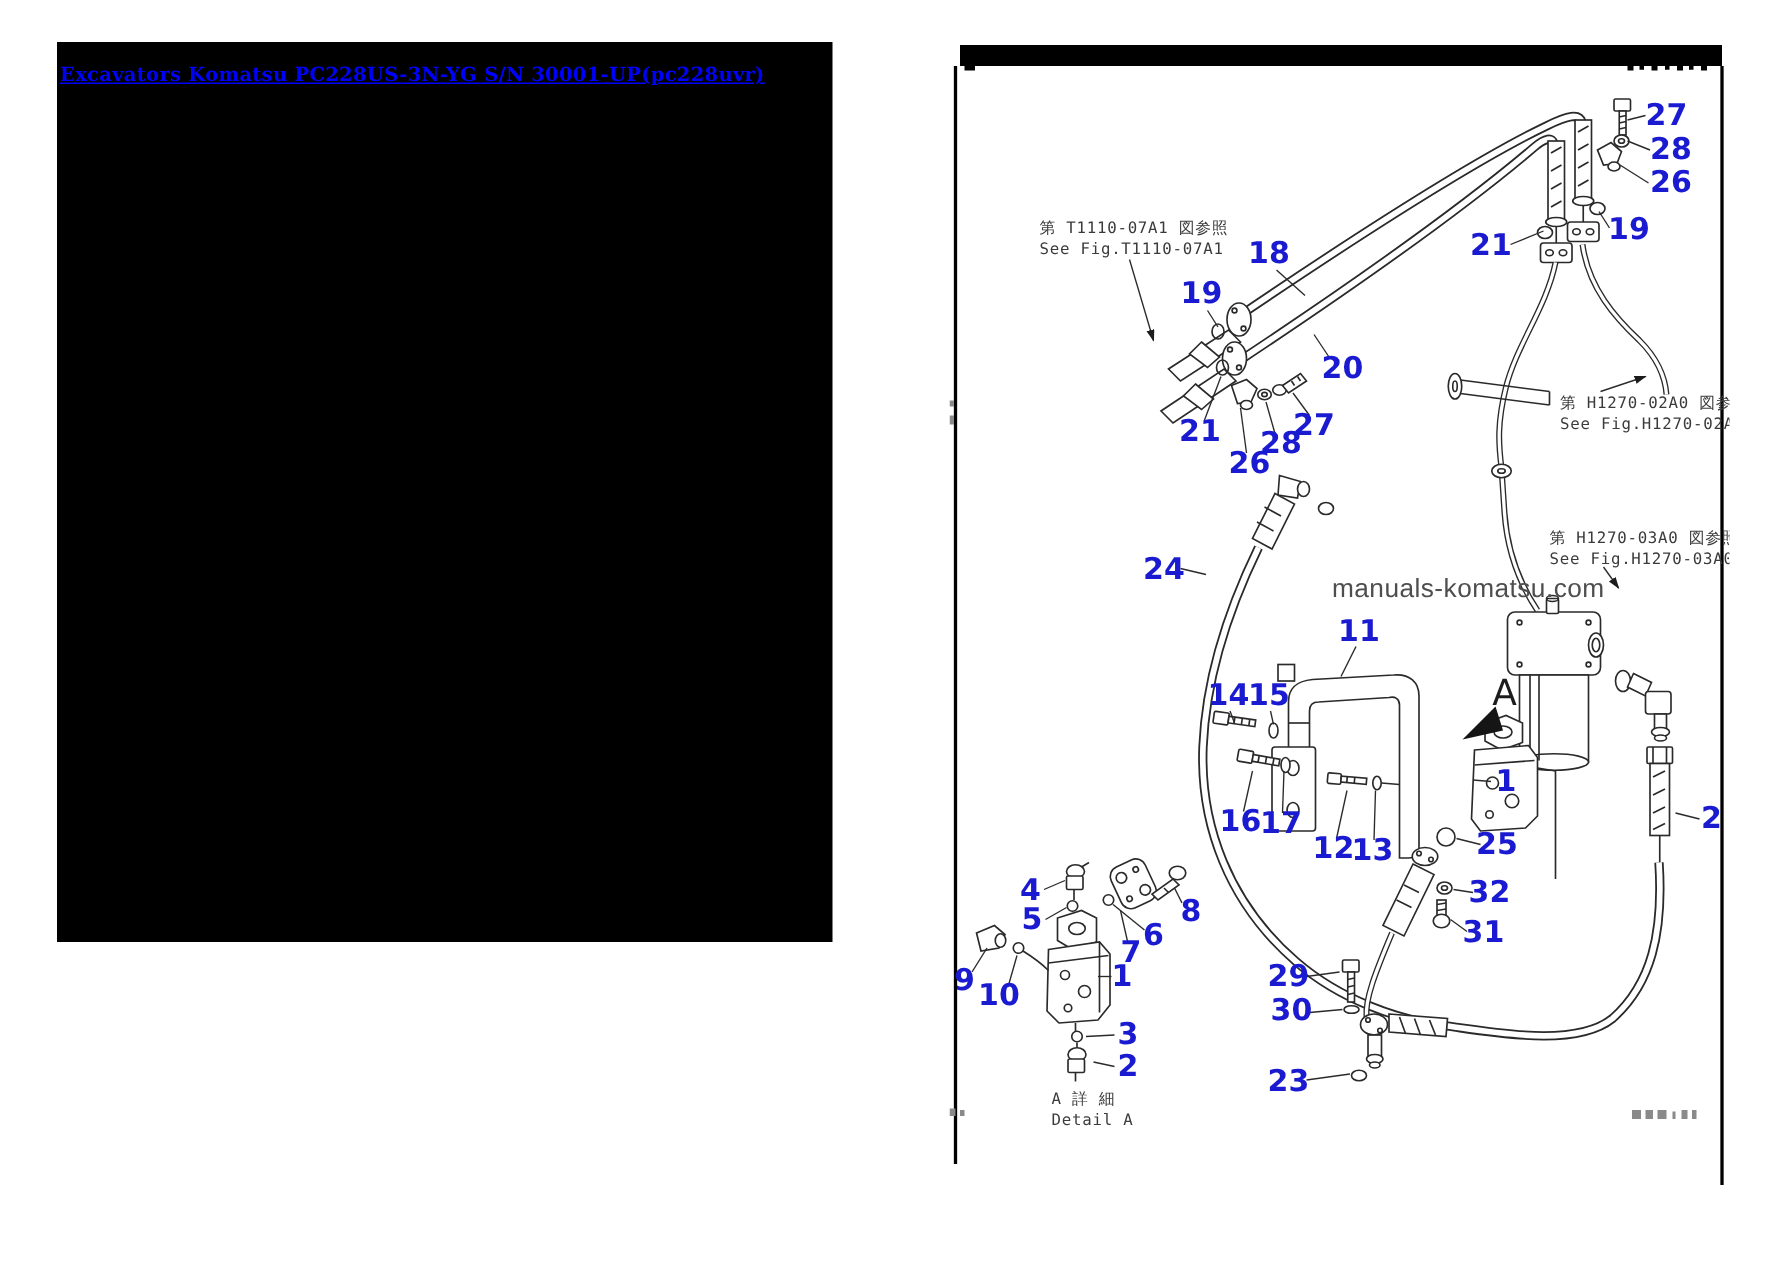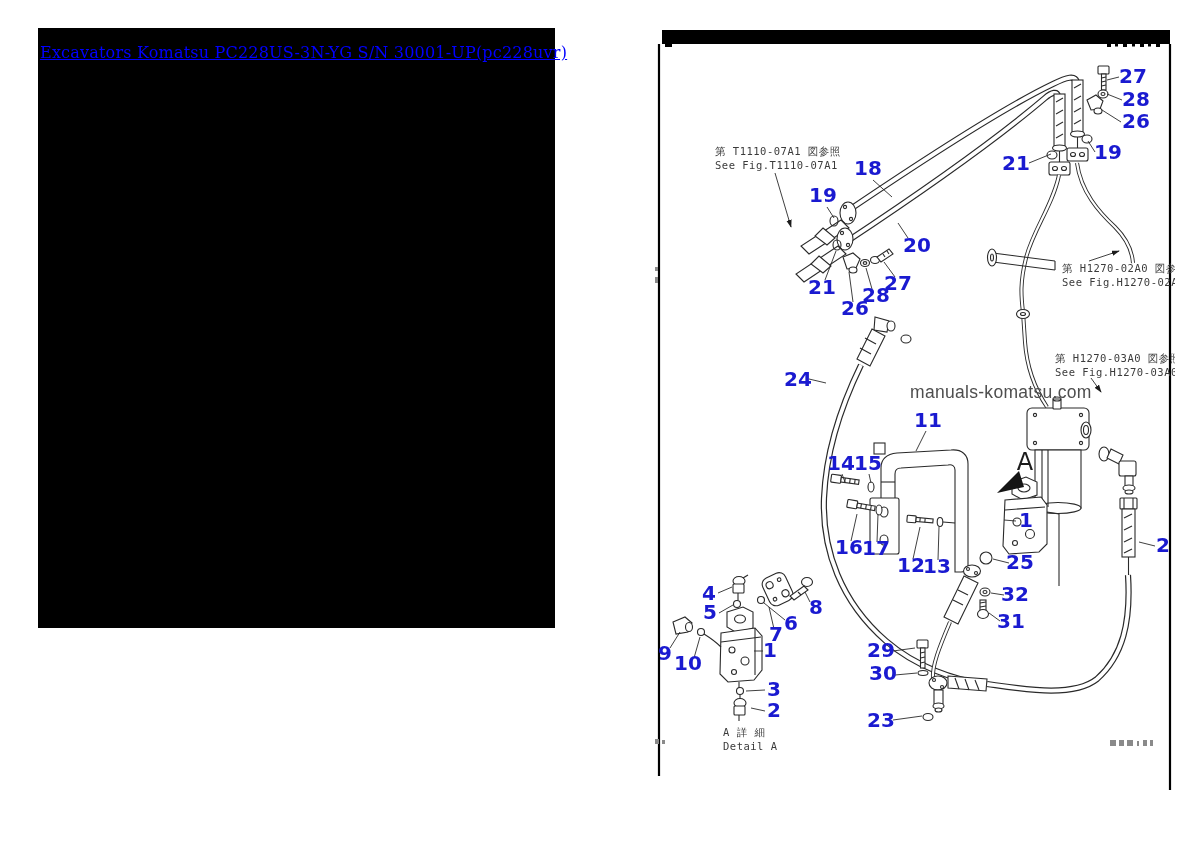--- a/index.html
+++ b/index.html
@@ -2,28 +2,28 @@
 <html><head>
 <meta charset="utf-8">
 <style>
   html,body{margin:0;padding:0;}
   body{
     width:1190px;height:842px;background:#ffffff;overflow:hidden;
     font-family:"Liberation Sans", sans-serif;position:relative;
   }
   .top-link{
     position:absolute;left:40px;top:43px;z-index:3;
-    font-family:"DejaVu Serif", serif;font-size:16px;font-weight:normal;
+    font-family:"DejaVu Serif", serif;font-size:13px;font-weight:bold;
     text-decoration:underline;letter-spacing:.2px;white-space:nowrap;cursor:pointer;
   }
   .black-panel{
     position:absolute;left:38px;top:28px;width:517px;height:600px;z-index:1;
   }
   .scan{
-    position:absolute;left:655px;top:30px;width:520px;height:760px;z-index:2;
+    position:absolute;left:633px;top:30px;width:520px;height:760px;z-index:2;
   }
   svg .co{font-family:"DejaVu Sans", sans-serif;font-size:20px;font-weight:bold;text-anchor:middle;}
   svg .jp{font-family:"DejaVu Sans Mono", monospace;font-size:10.5px;fill:#3b3b3b;letter-spacing:.5px;}
   svg .wm{font-family:"Liberation Sans", sans-serif;font-size:17.5px;letter-spacing:.3px;}
   svg .secA{font-family:"DejaVu Sans", sans-serif;font-size:24px;fill:#1c1c1c;}
   svg .ld{stroke:#2a2a2a;stroke-width:.9;}
   svg .s{stroke:#2a2a2a;stroke-width:1.1;fill:none;}
   svg .sf{stroke:#2a2a2a;stroke-width:1.1;fill:#ffffff;}
   svg .hO{stroke:#2a2a2a;stroke-width:6.2;fill:none;}
   svg .hI{stroke:#ffffff;stroke-width:3.8;fill:none;}

